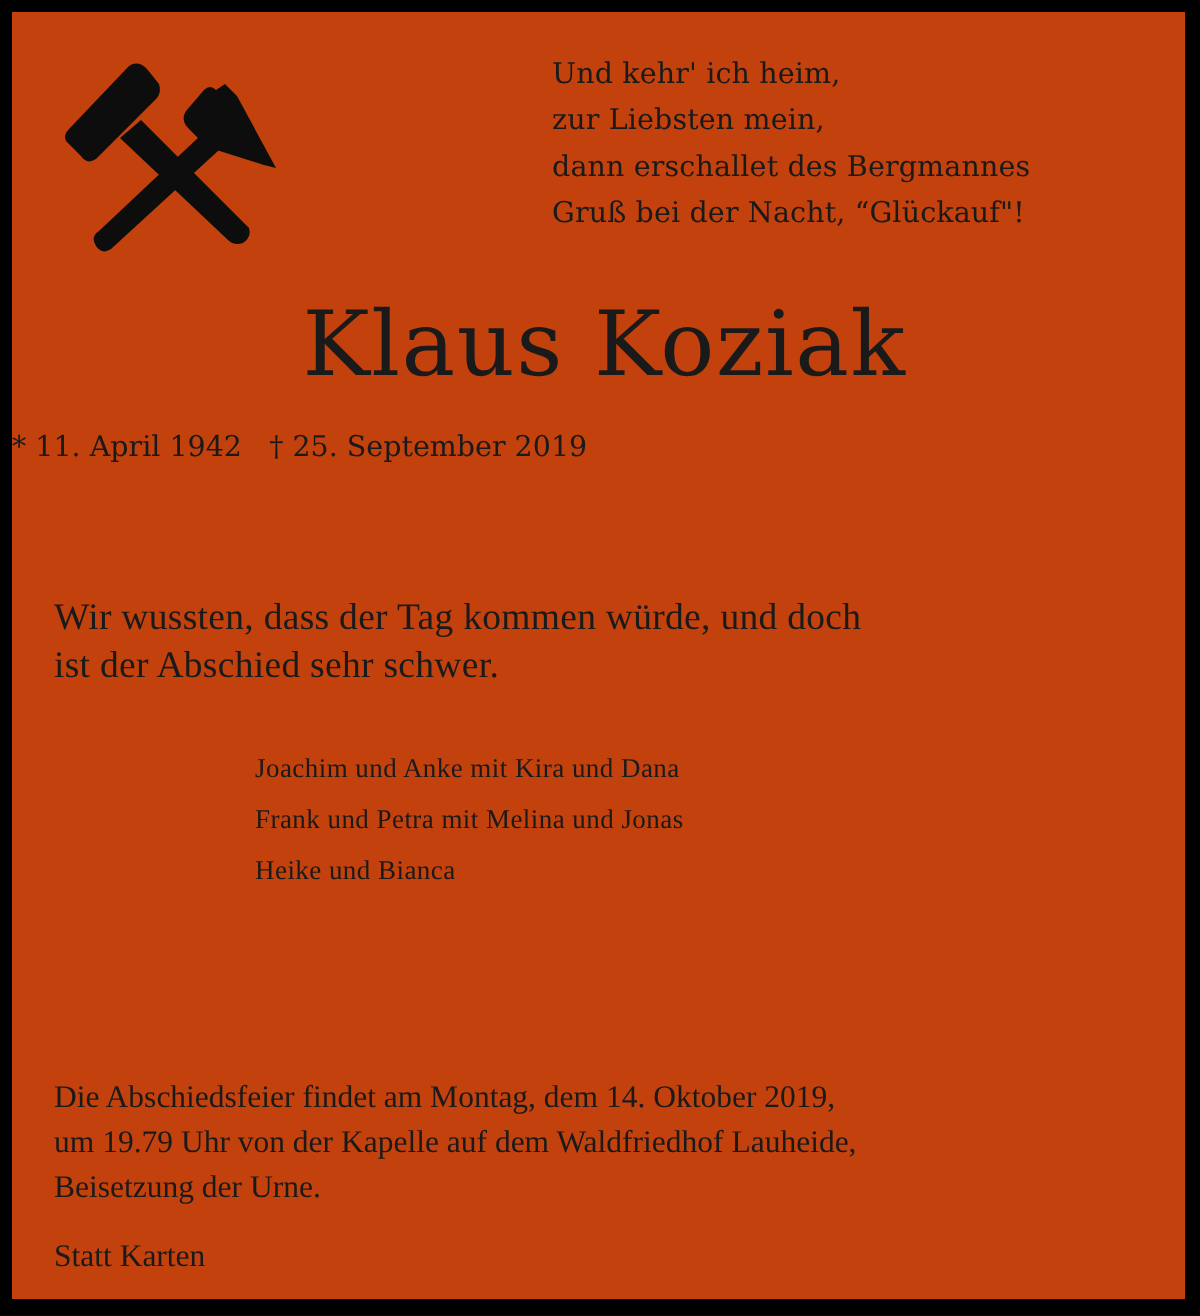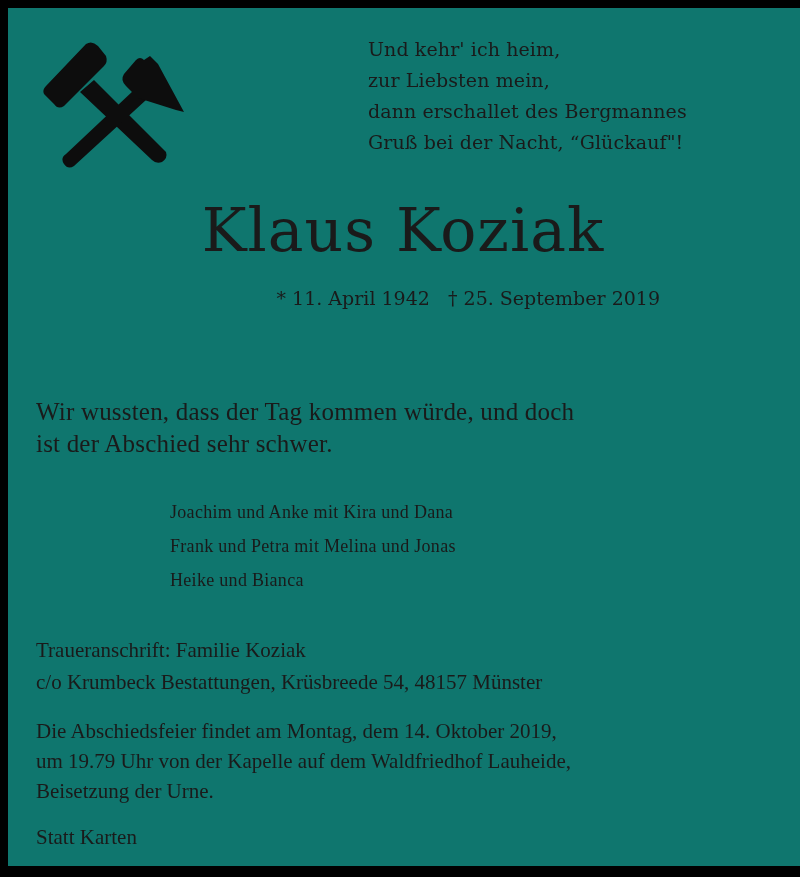--- a/index.html
+++ b/index.html
@@ -6,24 +6,23 @@
   body { width: 800px; height: 877px; overflow: hidden; }
   .frame {
     position: absolute; left: 0; top: 0;
     width: 800px; height: 877px;
     background: #000;
   }
   .card {
     position: absolute;
     left: 8px; top: 8px;
     width: 782px; height: 858px;
-    background: #0f766e;
+    background: #c2410c;
     color: #1a1a1a;
     font-family: "DejaVu Serif", "Liberation Serif", serif;
-    padding-left: 10px;
   }
   .emblem {
     position: absolute;
     left: 30px; top: 26px;
     width: 150px; height: 135px;
   }
   .verse {
     position: absolute;
     left: 360px; top: 26px;
     font-size: 19px;
@@ -35,21 +34,21 @@
     position: absolute;
     left: 0; width: 790px; top: 182px;
     text-align: center;
     font-size: 60px;
     line-height: 80px;
     letter-spacing: 1px;
   }
   .dates {
     position: absolute;
     left: 0; width: 652px; top: 277px;
-    text-align: right;
+    text-align: left;
     font-size: 19px;
     line-height: 26px;
     white-space: pre;
   }
   .body-serif {
     font-family: "Liberation Serif", "DejaVu Serif", serif;
     margin-top: 40px;
   }
   .lead {
     position: absolute;
@@ -125,24 +124,20 @@
       <div>Wir wussten, dass der Tag kommen würde, und doch</div>
       <div>ist der Abschied sehr schwer.</div>
     </div>
 
     <div class="family body-serif">
       <div>Joachim und Anke mit Kira und Dana</div>
       <div>Frank und Petra mit Melina und Jonas</div>
       <div>Heike und Bianca</div>
     </div>
 
-    <div class="address body-serif">
-      <div>Traueranschrift: Familie Koziak</div>
-      <div>c/o Krumbeck Bestattungen, Krüsbreede 54, 48157 Münster</div>
-    </div>
 
     <div class="ceremony body-serif">
       <div>Die Abschiedsfeier findet am Montag, dem 14. Oktober 2019,</div>
       <div>um 19.79 Uhr von der Kapelle auf dem Waldfriedhof Lauheide,</div>
       <div>Beisetzung der Urne.</div>
     </div>
 
     <div class="closing body-serif">Statt Karten</div>
 
   </div>

